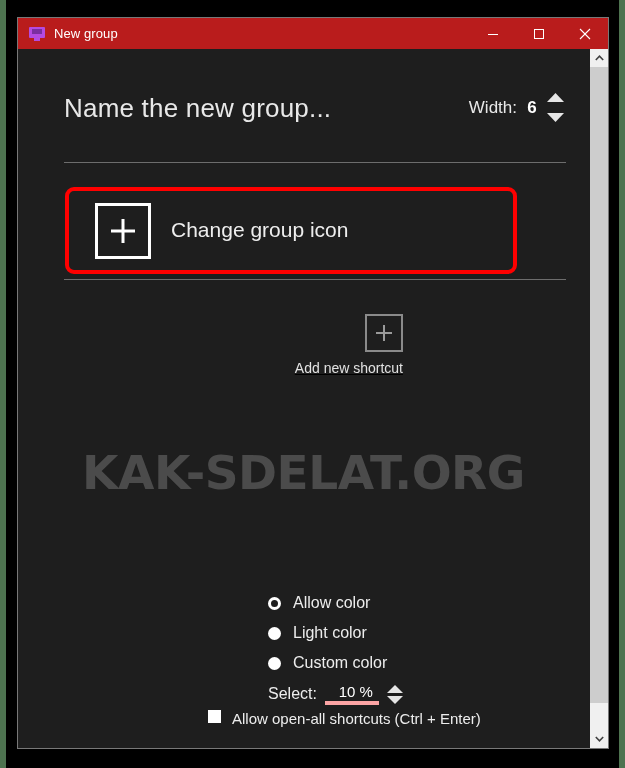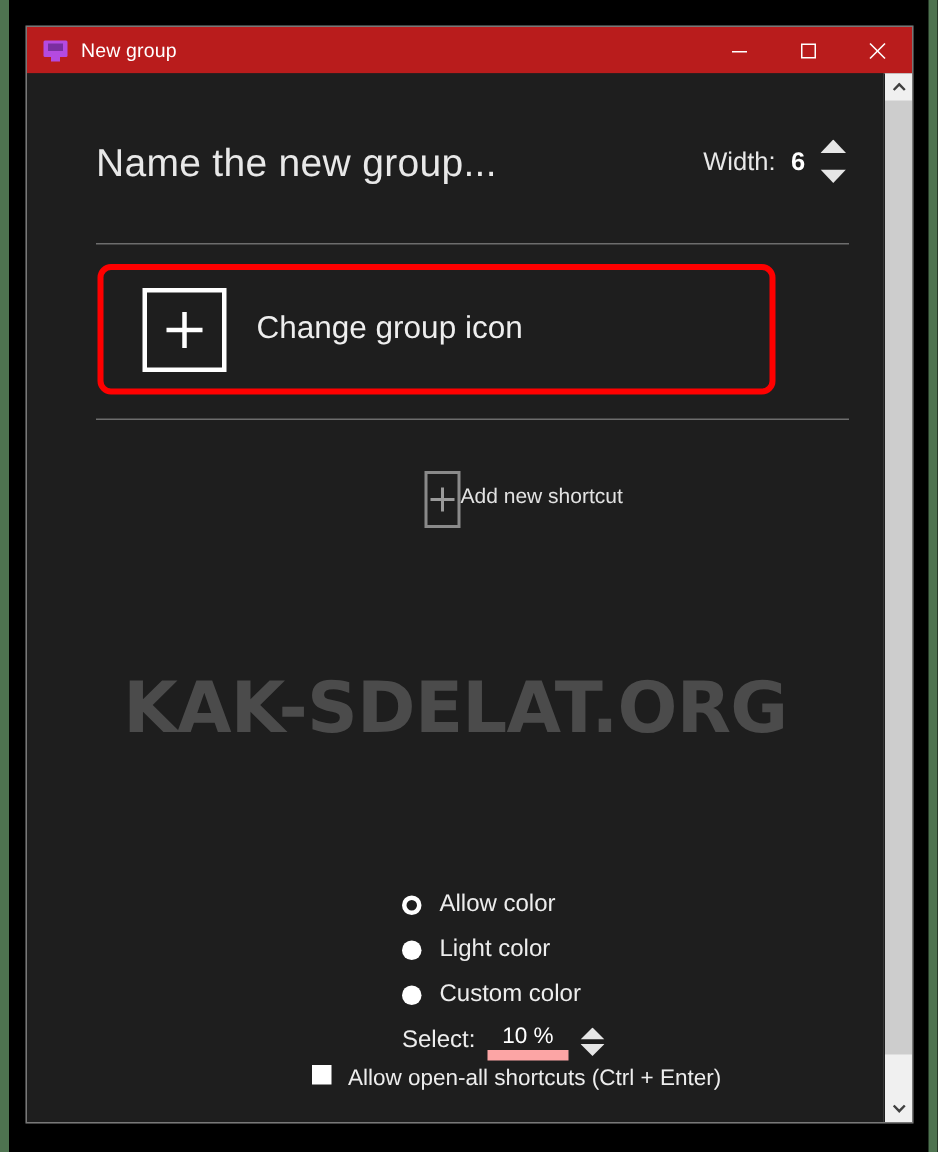--- a/index.html
+++ b/index.html
@@ -200,21 +200,21 @@
     top: 230px;
     width: 502px;
     height: 1px;
     background: #6d6d6d;
   }
 
   
   #change-icon-card {
     position: absolute;
     left: 47px;
-    top: 127px;
+    top: 138px;
     width: 452px;
     height: 87px;
     border: 4px solid #ff0000;
     border-radius: 9px;
     box-sizing: border-box;
     display: flex;
     align-items: center;
     background: #1e1e1e;
   }
   #change-icon-thumb {
@@ -242,22 +242,23 @@
     margin-top: 3px;
   }
 
   
   #add-shortcut-button {
     position: absolute;
     left: 265px;
     top: 265px;
     width: 120px;
     display: flex;
-    flex-direction: row;
-    align-items: flex-start;
+    flex-direction: column;
+    align-items: flex-end;
+    text-decoration: underline;
   }
   #add-shortcut-box {
     width: 38px;
     height: 38px;
     border: 2px solid #8a8a8a;
     box-sizing: border-box;
     display: flex;
     align-items: center;
     justify-content: center;
   }
@@ -319,24 +320,24 @@
     display: flex;
     align-items: center;
     margin-left: 250px;
     height: 32px;
     gap: 8px;
   }
   #opacity-label { color: #ededed; font-size: 16px; }
   #opacity-value {
     color: #ffffff;
     font-size: 15px;
-    border-bottom: 7px solid #fca5a5;
+    border-bottom: 4px solid #fca5a5;
     padding: 0 6px 1px 6px;
     min-width: 42px;
-    text-align: center;
+    text-align: right;
   }
 
   #allow-row {
     display: flex;
     margin-left: 190px;
     height: 34px;
   }
   #allow-checkbox {
     width: 13px;
     height: 13px;

